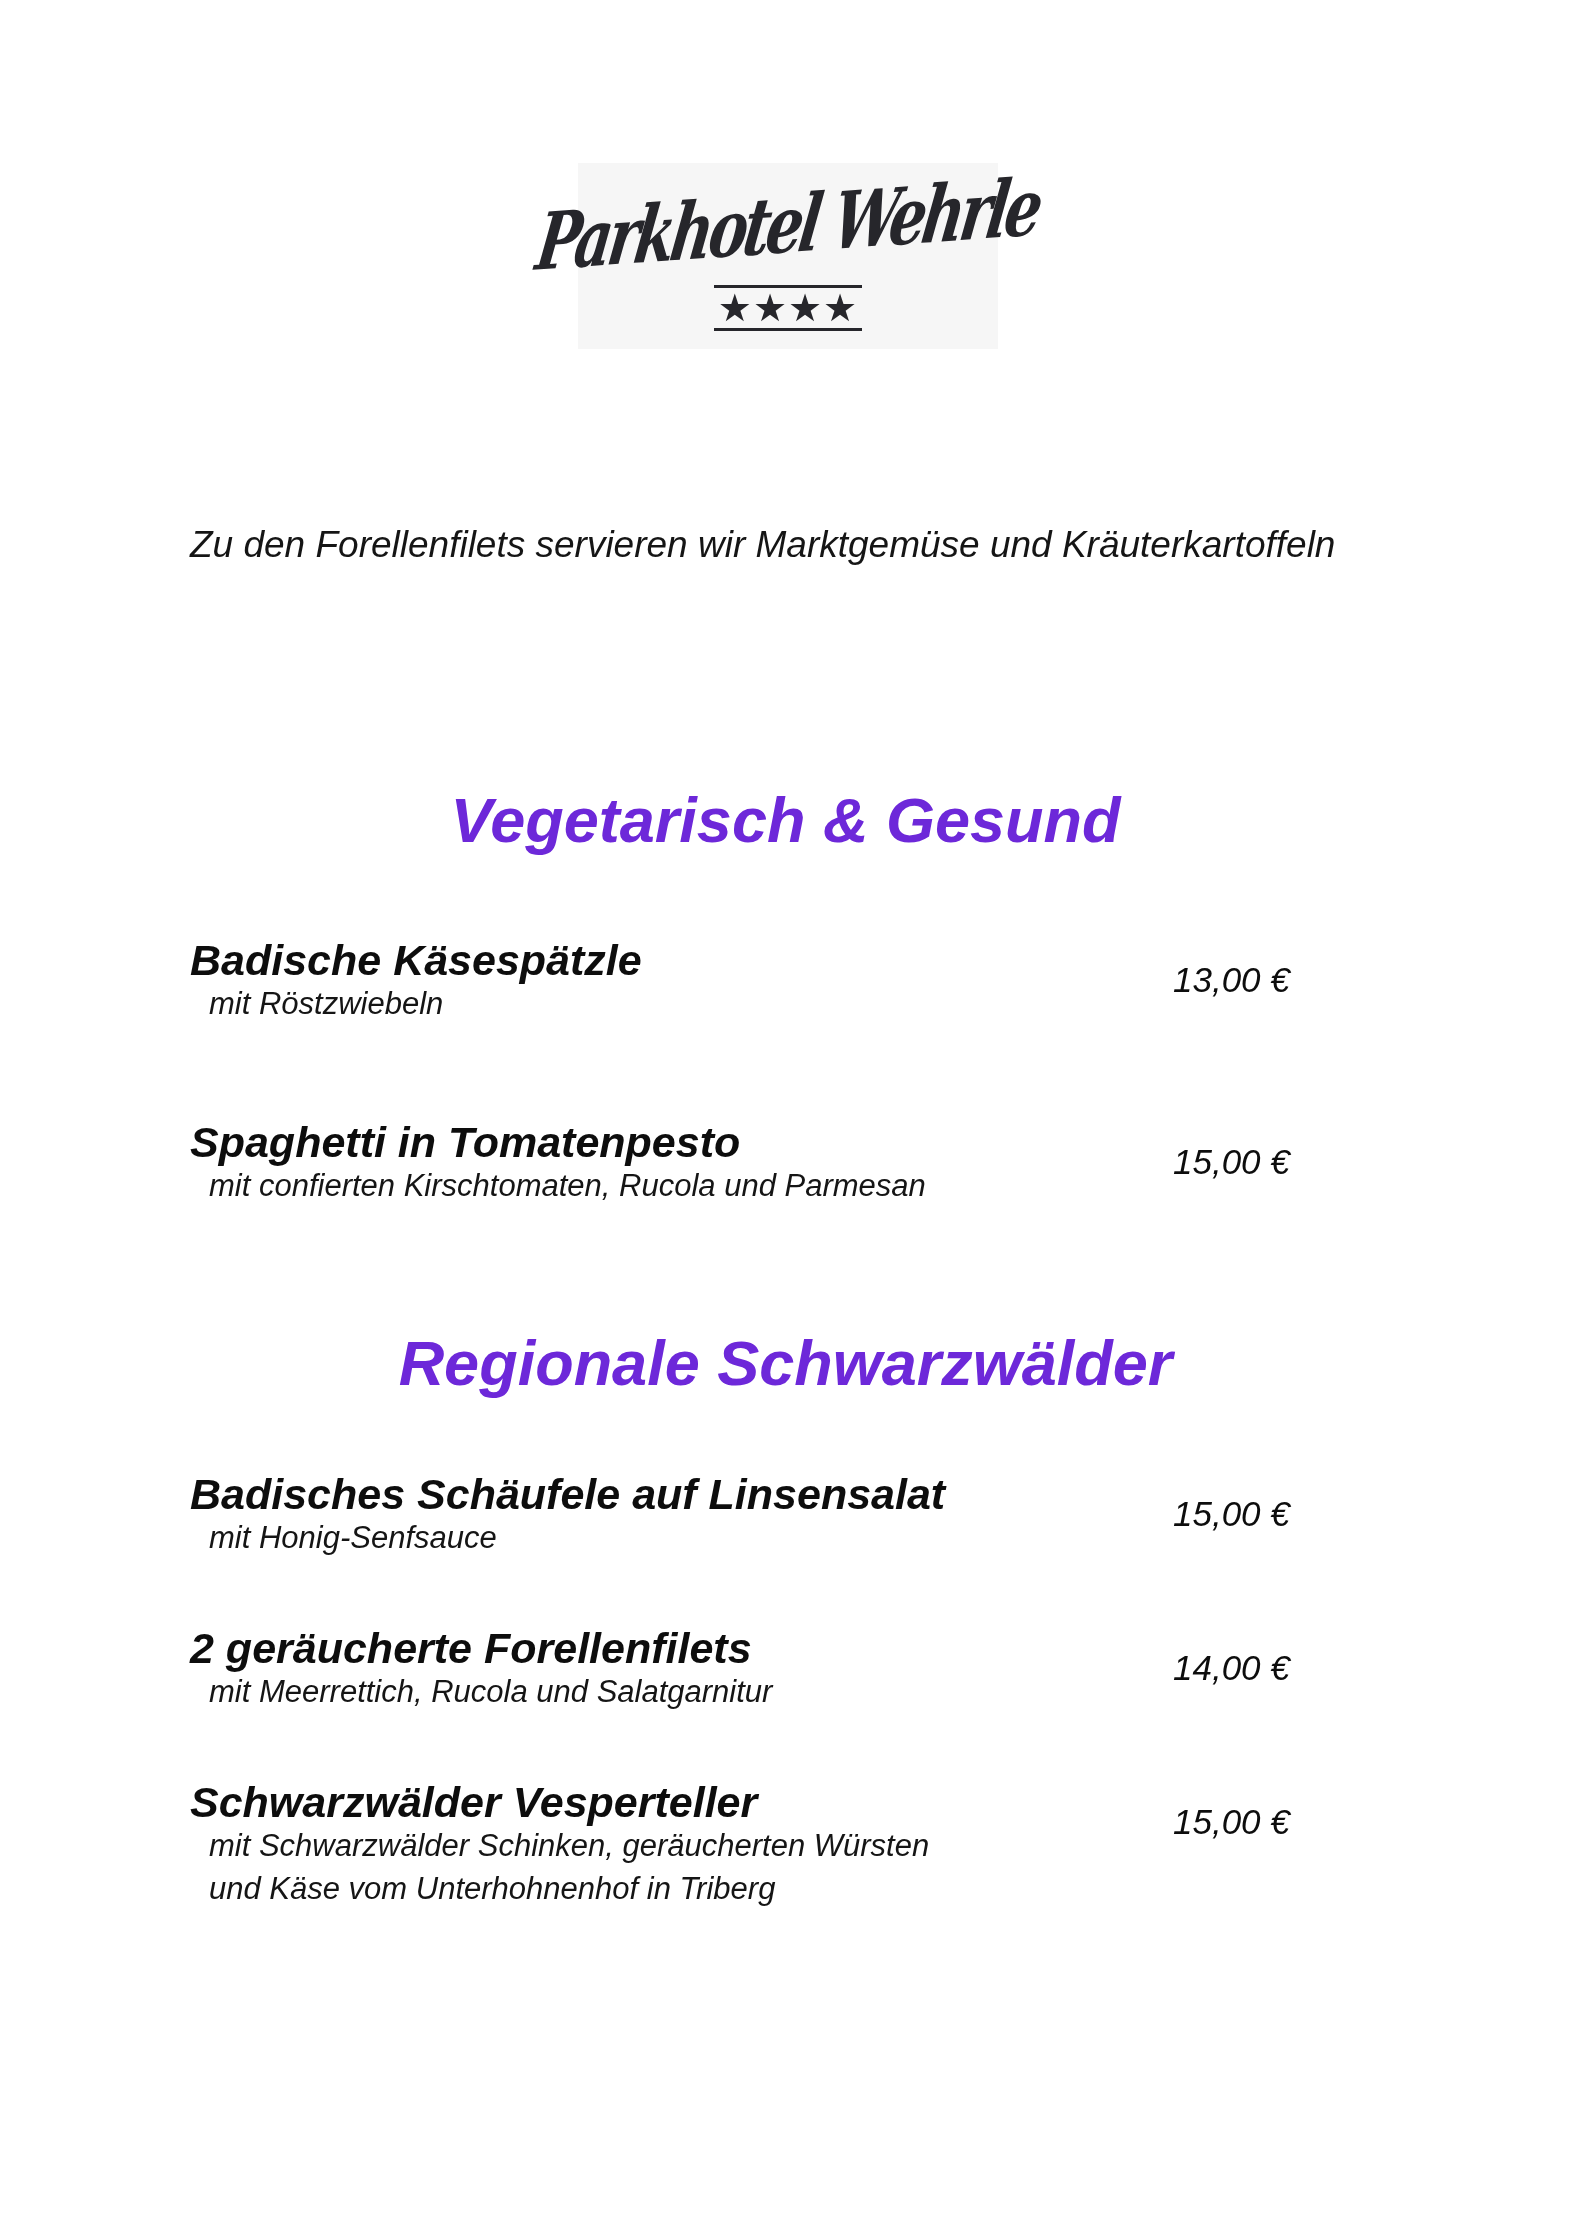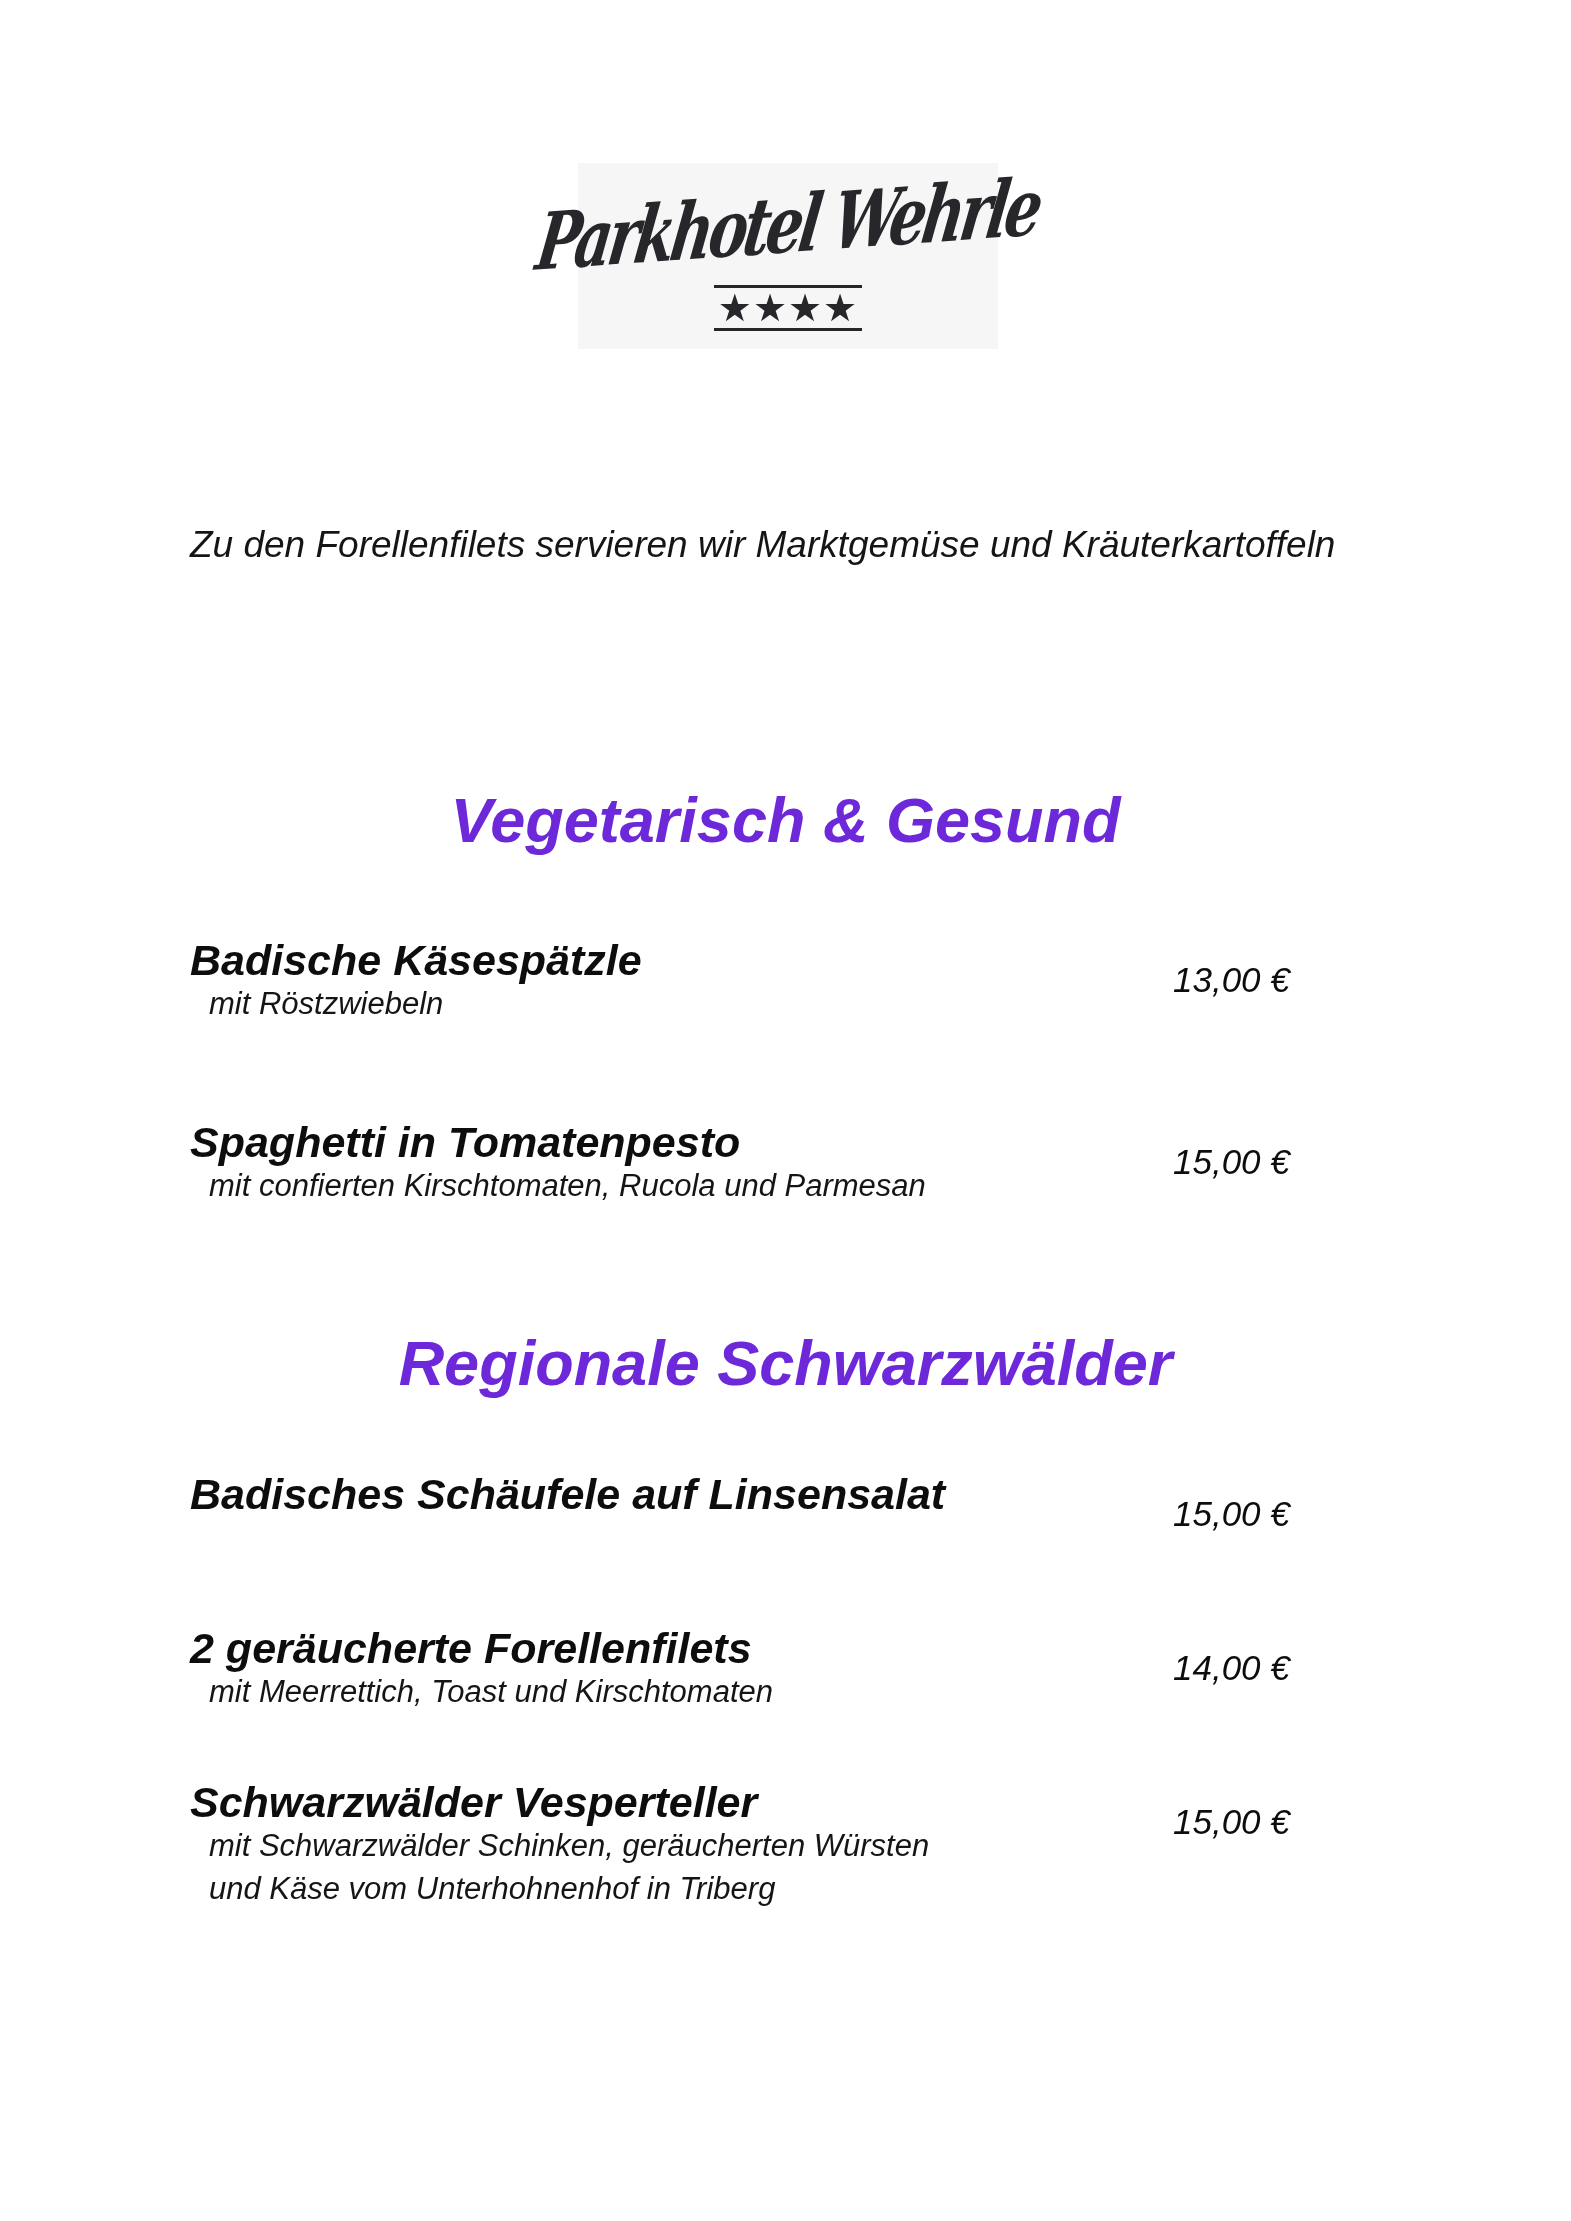--- a/index.html
+++ b/index.html
@@ -138,26 +138,27 @@
 <div class="menu-item item-2">
   <div class="item-name">Spaghetti in Tomatenpesto</div>
   <div class="item-desc">mit confierten Kirschtomaten, Rucola und Parmesan</div>
   <div class="item-price">15,00 €</div>
 </div>
 
 <div class="section-heading heading-2">Regionale Schwarzwälder</div>
 
 <div class="menu-item item-3">
   <div class="item-name">Badisches Schäufele auf Linsensalat</div>
+  <div class="item-desc">mit Honig-Senfsauce</div>
   <div class="item-price">15,00 €</div>
 </div>
 
 <div class="menu-item item-4">
   <div class="item-name">2 geräucherte Forellenfilets</div>
-  <div class="item-desc">mit Meerrettich, Toast und Kirschtomaten</div>
+  <div class="item-desc">mit Meerrettich, Rucola und Salatgarnitur</div>
   <div class="item-price">14,00 €</div>
 </div>
 
 <div class="menu-item item-5">
   <div class="item-name">Schwarzwälder Vesperteller</div>
   <div class="item-desc">mit Schwarzwälder Schinken, geräucherten Würsten
 und Käse vom Unterhohnenhof in Triberg</div>
   <div class="item-price">15,00 €</div>
 </div>
 

